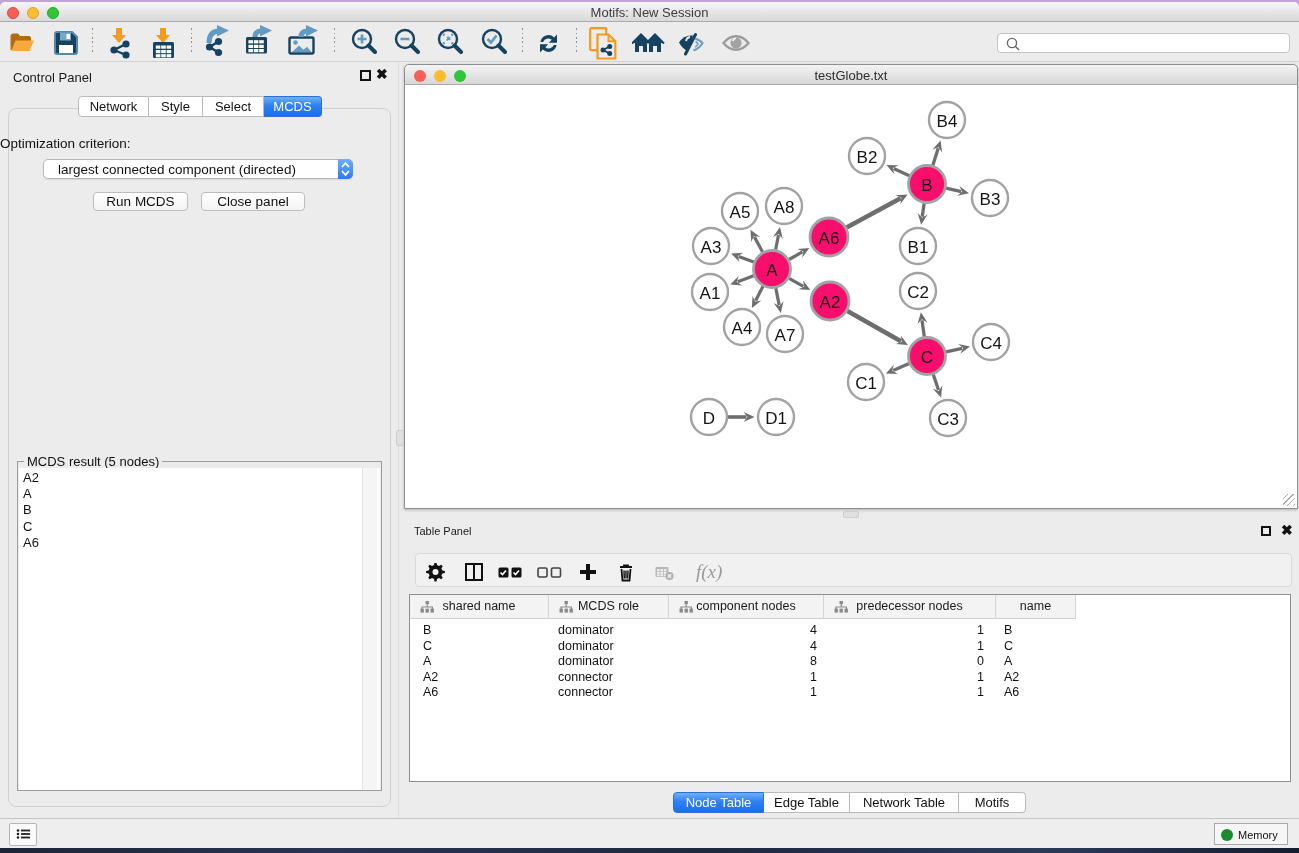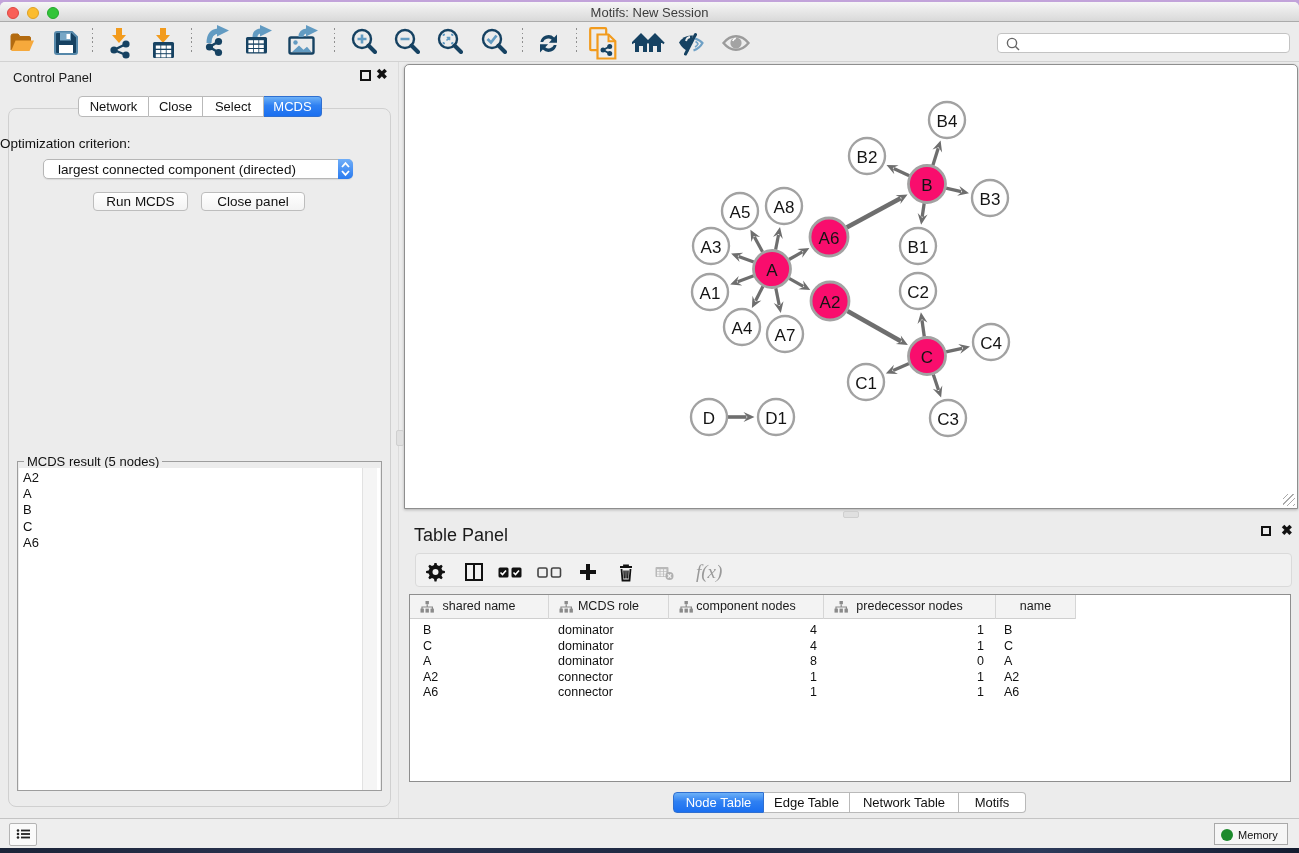--- a/index.html
+++ b/index.html
@@ -56,21 +56,21 @@
 #netTitle .g { left:49px; background:#32c439; }
 #netTitle .t { position:absolute; top:3px; width:100%; text-align:center; font-size:13px; color:#2e2e2e; }
 #graphwrap { position:absolute; left:0px; top:21px; width:892px; height:423px; overflow:hidden; }
 #grip { position:absolute; right:2px; bottom:2px; width:12px; height:12px;
   background:repeating-linear-gradient(135deg, transparent 0 3px, #aaa 3px 4px); }
 
 #vGrip { position:absolute; left:396px; top:428px; width:8px; height:16px; background:#e0e0e0; border:1px solid #cfcfcf; border-radius:2px; }
 #hGrip { position:absolute; left:843px; top:509px; width:16px; height:7px; background:#e0e0e0; border:1px solid #cfcfcf; border-radius:2px; }
 
 #tp { position:absolute; left:404px; top:517px; width:895px; height:297px; background:#ececec; }
-#tpTitle { position:absolute; left:10px; top:6px; font-size:18px; color:#1a1a1a; }
+#tpTitle { position:absolute; left:10px; top:6px; font-size:11px; color:#1a1a1a; }
 #tpFloat { position:absolute; left:857px; top:7px; width:10px; height:10px; border:2px solid #111; }
 #tpClose { position:absolute; left:877px; top:3px; font-size:14px; font-weight:bold; color:#111; }
 #tpToolbar { position:absolute; left:11px; top:34px; width:877px; height:34px; background:#f1f1f1; border:1px solid #dadada; border-radius:4px;padding-left:40px; }
 #tpTable { position:absolute; left:5px; top:75px; width:882px; height:188px; background:#fff; border:1px solid #8e8e8e;padding-left:33px; }
 #tHead { position:absolute; left:0; top:0; width:666px; height:24px; background:#f3f3f3; border-bottom:1px solid #cfcfcf; font-size:12.5px; color:#1a1a1a; }
 .hcell { position:absolute; top:0; height:24px; border-right:1px solid #d6d6d6; }
 .hcell span { position:absolute; top:4px; width:100%; text-align:center; }
 .hico { position:absolute; left:10px; top:6px; }
 .trow { position:absolute; font-size:12.5px; color:#111; height:16px; }
 .trow div { position:absolute; top:0; }
@@ -215,21 +215,21 @@
       </div>
   </div>
 
   <div id="cp">
     <div id="cpTitle">Control Panel</div>
     <div id="cpFloat"></div>
     <div id="cpClose">✖</div>
     <div id="cpBox"></div>
     <div class="tabrow" id="cpTabs">
       <div class="tab first" style="left:0;width:71px;">Network</div>
-      <div class="tab" style="left:71px;width:54px;">Close</div>
+      <div class="tab" style="left:71px;width:54px;">Style</div>
       <div class="tab" style="left:125px;width:61px;">Select</div>
       <div class="tab sel last" style="left:186px;width:58px;">MCDS</div>
     </div>
     <div id="optLabel">Optimization criterion:</div>
     <div id="combo">
       <div class="txt">largest connected component (directed)</div>
       <div class="step">
         <svg width="15" height="20" viewBox="0 0 15 20">
           <path d="M4 8 L7.5 4.2 L11 8" fill="none" stroke="#fff" stroke-width="1.8"></path>
           <path d="M4 12 L7.5 15.8 L11 12" fill="none" stroke="#fff" stroke-width="1.8"></path>
@@ -239,20 +239,26 @@
     <div class="btn" id="runBtn">Run MCDS</div>
     <div class="btn" id="closeBtn">Close panel</div>
     <div id="mcdsFs">
       <div id="mcdsLegend">MCDS result (5 nodes)</div>
       <div id="mcdsList">A2<br>A<br>B<br>C<br>A6</div>
       <div id="mcdsScroll"></div>
     </div>
   </div>
 
   <div id="netwin">
+    <div id="netTitle">
+      <div class="tl r"></div>
+        <div class="tl y"></div>
+        <div class="tl g"></div>
+      <div class="t">testGlobe.txt</div>
+    </div>
     <div id="graphwrap">
       <svg id="graph" width="892" height="423" viewBox="0 0 892 423">
           <line x1="357.6" y1="165.9" x2="349.3" y2="150.8" stroke="#6e6e6e" stroke-width="3.2"></line>
           <polygon points="345.4,143.8 355.1,151.0 348.8,150.0 346.3,155.9" fill="#6e6e6e"></polygon>
           <line x1="370.6" y1="163.8" x2="373.5" y2="149.0" stroke="#6e6e6e" stroke-width="3.2"></line>
           <polygon points="375.0,141.1 377.8,152.9 373.7,148.0 368.0,151.0" fill="#6e6e6e"></polygon>
           <line x1="348.8" y1="176.1" x2="333.6" y2="170.4" stroke="#6e6e6e" stroke-width="3.2"></line>
           <polygon points="326.1,167.6 338.2,166.8 332.7,170.1 334.6,176.1" fill="#6e6e6e"></polygon>
           <line x1="348.7" y1="189.8" x2="332.7" y2="195.7" stroke="#6e6e6e" stroke-width="3.2"></line>
           <polygon points="325.2,198.5 333.7,190.0 331.7,196.1 337.2,199.4" fill="#6e6e6e"></polygon>

